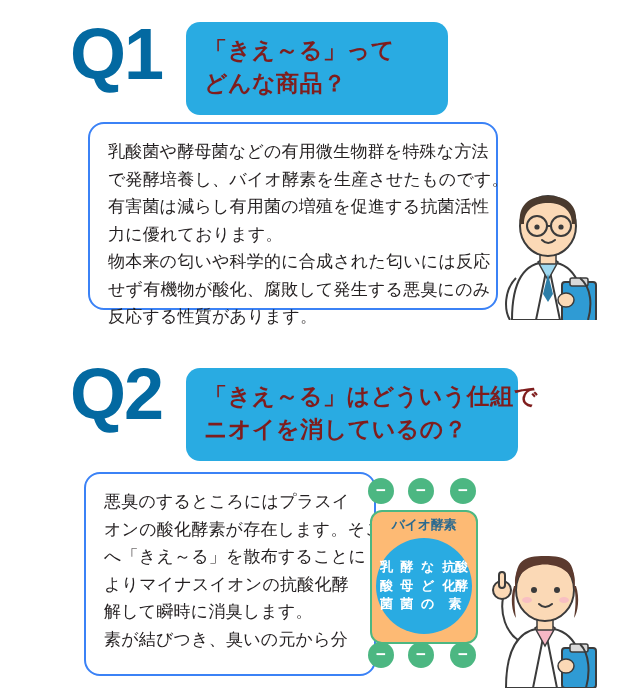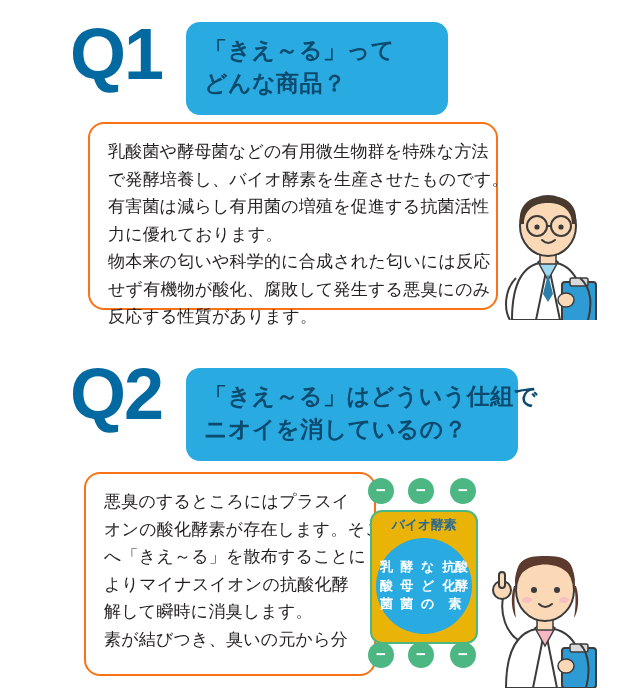--- a/index.html
+++ b/index.html
@@ -33,42 +33,42 @@
   }
   .q-label .num {
     color: #0369a1;
   }
 
   
   .q-bubble {
     position: absolute;
     background: #29abe2;
     border-radius: 14px;
-    color: #0c4a6e;
+    color: #7f1d1d;
     font-weight: bold;
     padding: 12px 18px 14px 18px;
     box-sizing: border-box;
     line-height: 1.45;
     letter-spacing: 0.5px;
   }
   .q-bubble .line {
     white-space: nowrap;
   }
   
   .q-bubble .tail {
     position: absolute;
     width: 0;
     height: 0;
   }
 
   
   .a-bubble {
     position: absolute;
     background: #ffffff;
-    border: 2px solid #f97316;
+    border: 2px solid #3b82f6;
     border-radius: 16px;
     box-sizing: border-box;
     color: #231f20;
     font-size: 17px;
     line-height: 1.62;
     padding: 14px 18px;
     letter-spacing: 0.2px;
   }
   .a-bubble .line {
     white-space: nowrap;
@@ -91,21 +91,21 @@
     background: #4cb782;
     color: #ffffff;
     font-weight: bold;
     font-size: 17px;
     line-height: 26px;
     text-align: center;
   }
   .enzyme-capsule {
     position: absolute;
     width: 108px;
-    background: #eab308;
+    background: #fdba74;
     border: 2px solid #4cb782;
     border-radius: 12px;
     text-align: center;
     box-sizing: border-box;
     padding: 4px 0 8px 0;
   }
   .enzyme-title {
     color: #2b6a8f;
     font-weight: bold;
     font-size: 13px;

